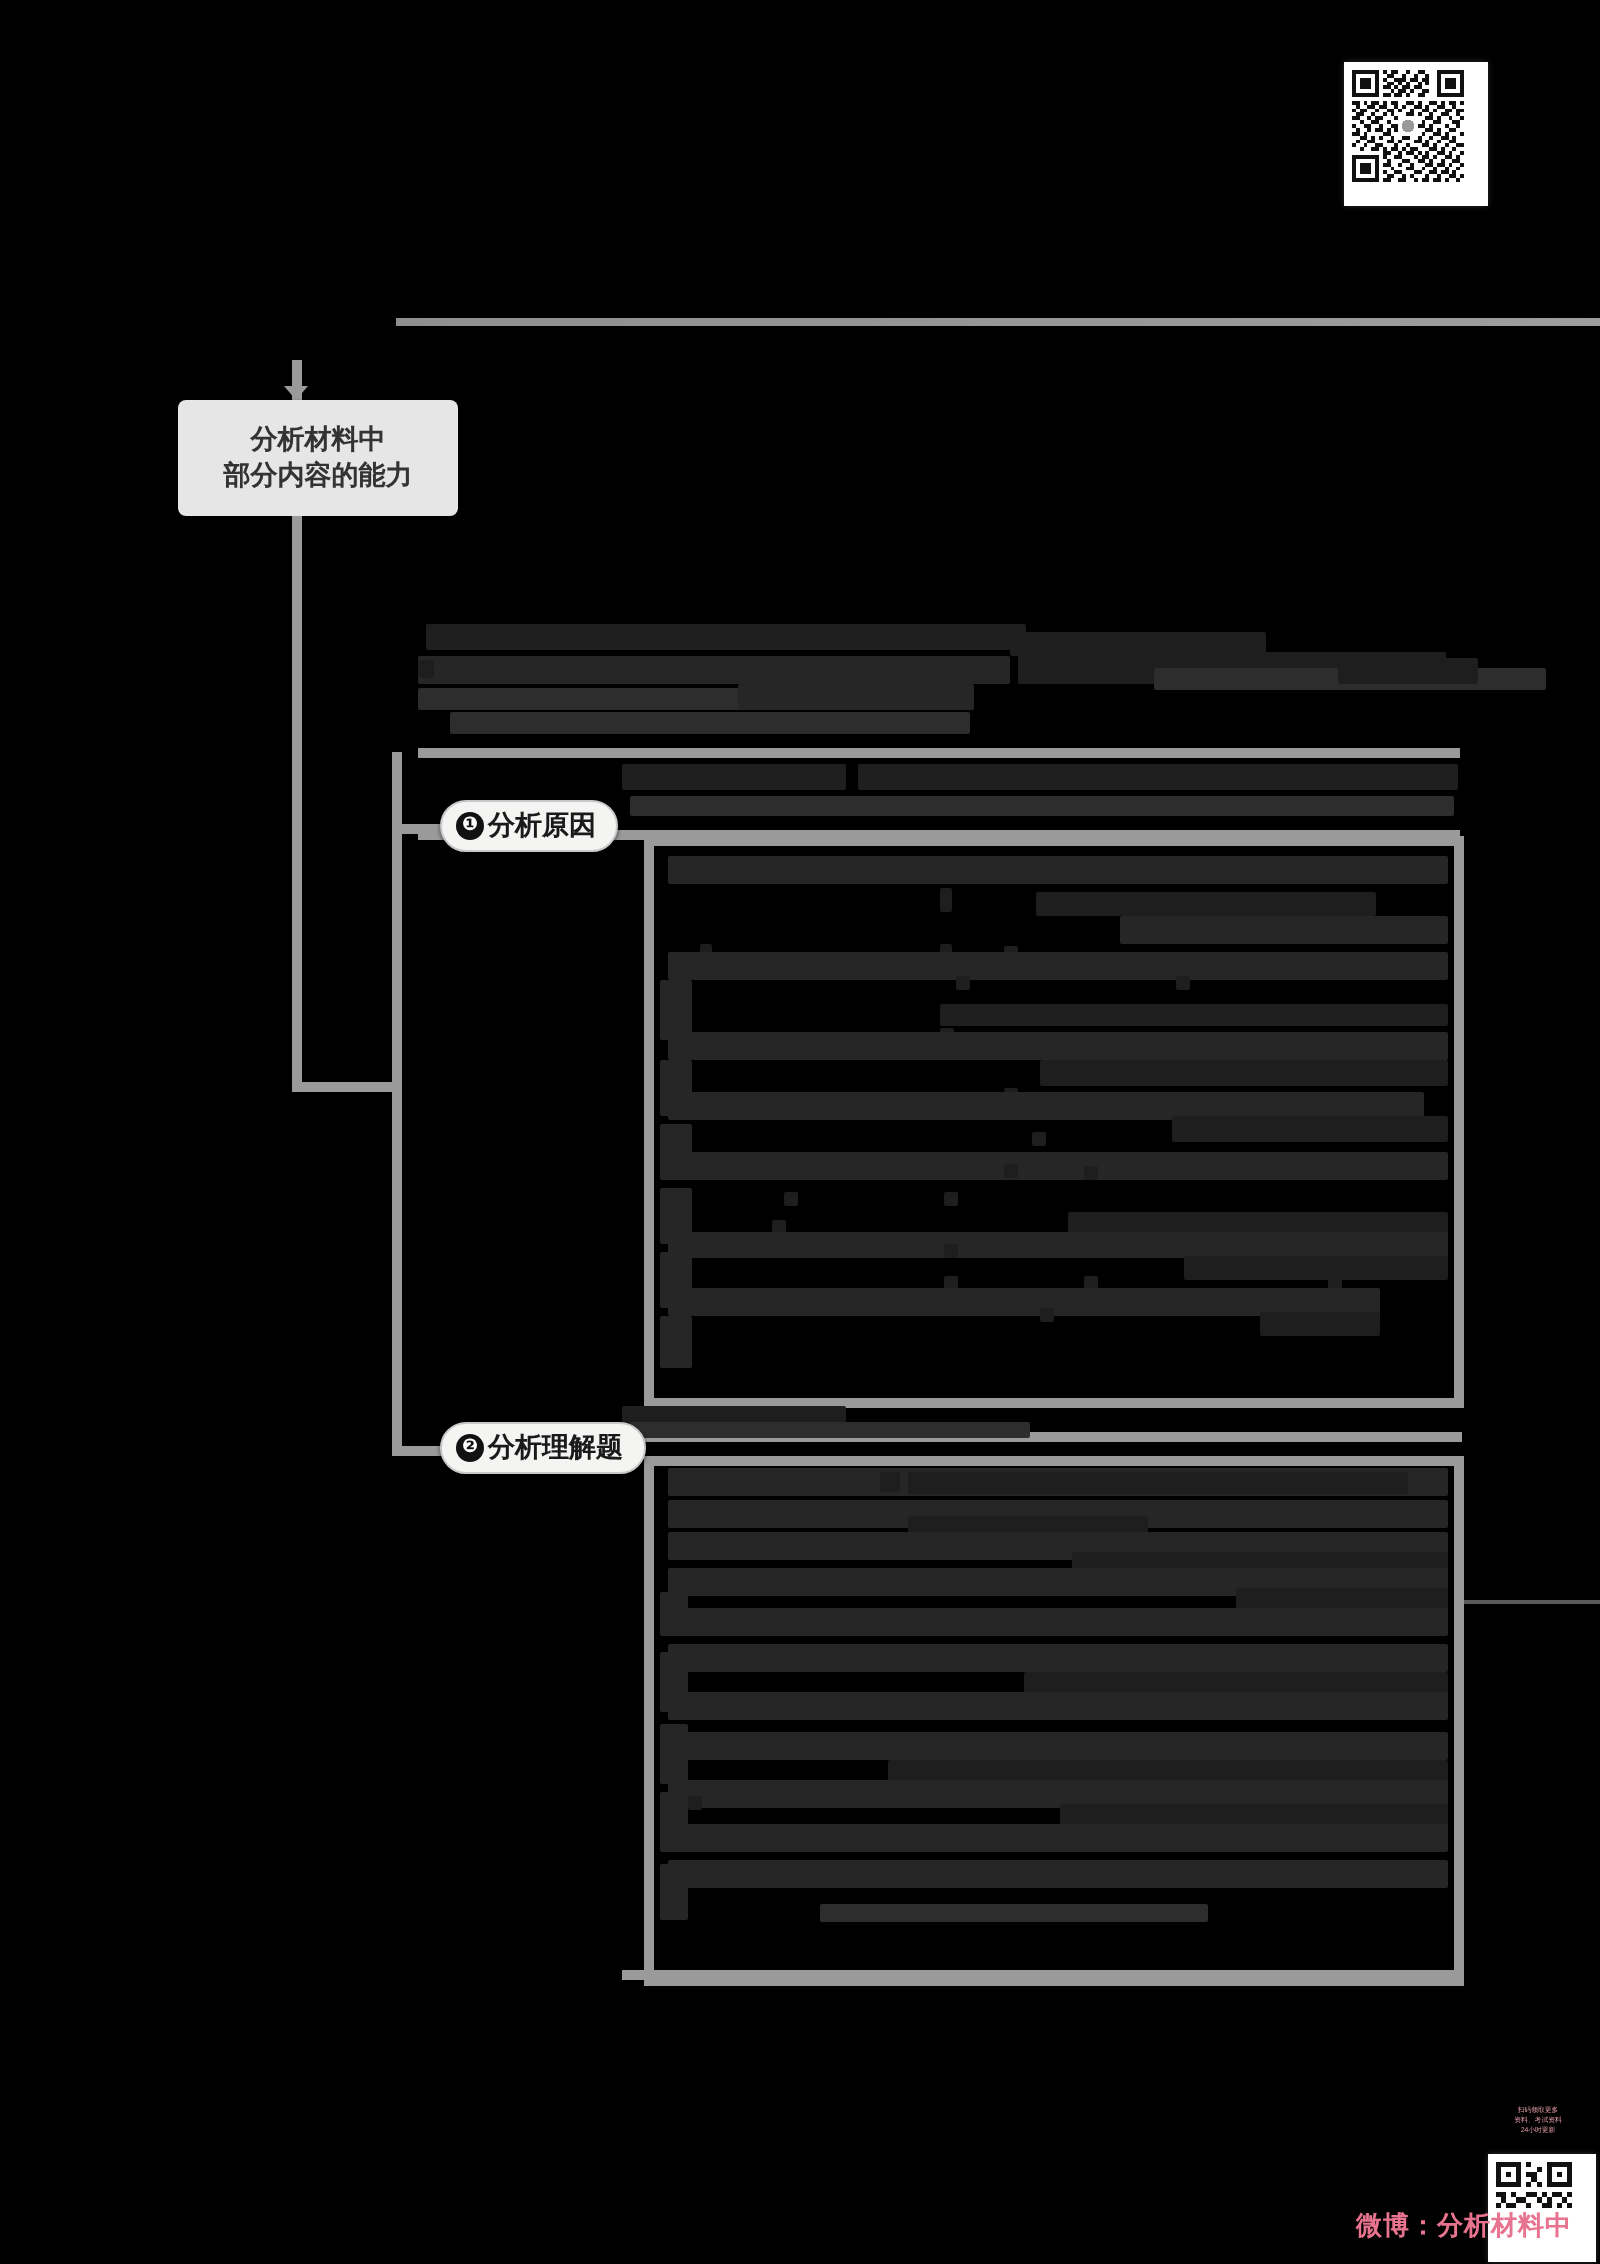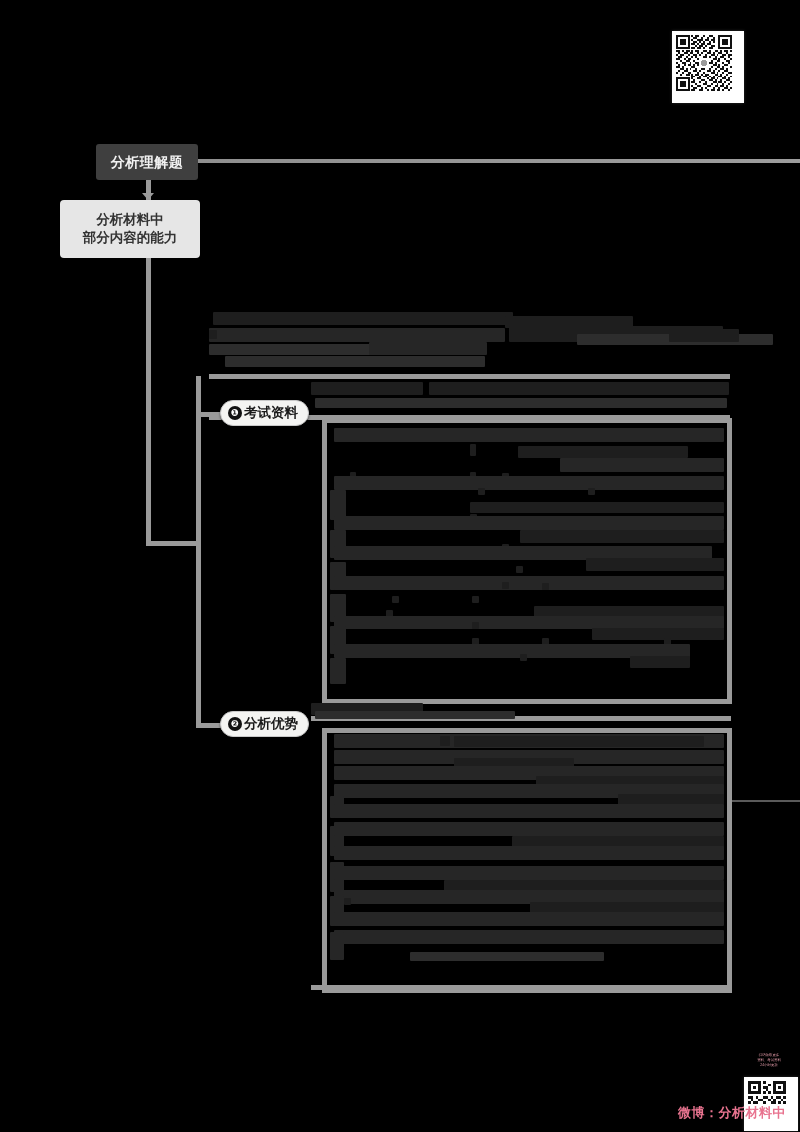--- a/index.html
+++ b/index.html
@@ -23,21 +23,21 @@
     text-align:center;line-height:1.32;
     border-radius:3px;
   }
   #node-root{
     left:96px;top:144px;width:102px;height:36px;
     background:#3f3f3f;color:#f2f2f2;
     font-size:14px;font-weight:bold;letter-spacing:.5px;
     box-shadow:0 1px 2px rgba(0,0,0,.6);
   }
   #node-sub{
-    left:60px;top:200px;width:140px;height:58px;
+    left:89px;top:200px;width:140px;height:58px;
     background:#e6e6e6;color:#333;
     font-size:13.5px;font-weight:bold;
     border-radius:4px;
     box-shadow:0 1px 2px rgba(0,0,0,.4);
   }
   #node-sub .two-line{white-space:pre-line;}
 
   
   .conn{position:absolute;background:#9a9a9a;}
   #conn-root-right{left:198px;top:159px;width:602px;height:4px;
@@ -330,23 +330,20 @@
           <rect x="18" y="28" width="2" height="1"></rect>
         <rect x="21" y="28" width="2" height="1"></rect>
           <rect x="24" y="28" width="1" height="1"></rect>
           <rect x="27" y="28" width="1" height="1"></rect>
       </g>
       <rect x="12" y="12" width="5" height="5" fill="#fff"></rect>
       <circle cx="14.5" cy="14.5" r="1.7" fill="#9a9a9a"></circle>
     </svg>
   </div>
 
-  <div class="node" id="node-root">
-    <span>分析理解题</span>
-  </div>
   <div class="conn" id="conn-root-right"></div>
   <div class="conn" id="conn-root-down"></div>
   <div class="arrow-down" id="arrow-root"></div>
 
   <div class="node" id="node-sub">
     <span class="two-line">分析材料中
 部分内容的能力</span>
   </div>
   <div class="conn" id="conn-sub-down"></div>
   <div class="conn" id="conn-sub-h"></div>
@@ -456,25 +453,25 @@
     <div class="bar" style="left:4px;top:196px;width:390px;height:14px;"></div>
     <div class="bar" style="left:0px;top:198px;width:14px;height:28px;"></div>
     <div class="bar mid" style="left:80px;top:218px;width:194px;height:9px;"></div>
   </div>
 
   <div class="rule" id="rule-d"></div>
   <div class="rule" id="rule-right"></div>
 
   <div class="pill" id="pill-1">
     <span class="num">❶</span>
-    <span>考试资料</span>
+    <span>分析原因</span>
   </div>
   <div class="pill" id="pill-2">
     <span class="num">❷</span>
-    <span>分析优势</span>
+    <span>分析理解题</span>
   </div>
 
   <div id="watermark-micro">扫码领取更多
 资料、考试资料
 24小时更新</div>
   <div class="qr" id="qr-bottom">
     <svg width="38" height="38" viewBox="0 0 15 15" shape-rendering="crispEdges" aria-hidden="true">
       <rect width="15" height="15" fill="#fff"></rect>
       <g fill="#111">
         <rect x="0" y="0" width="5" height="1"></rect>

